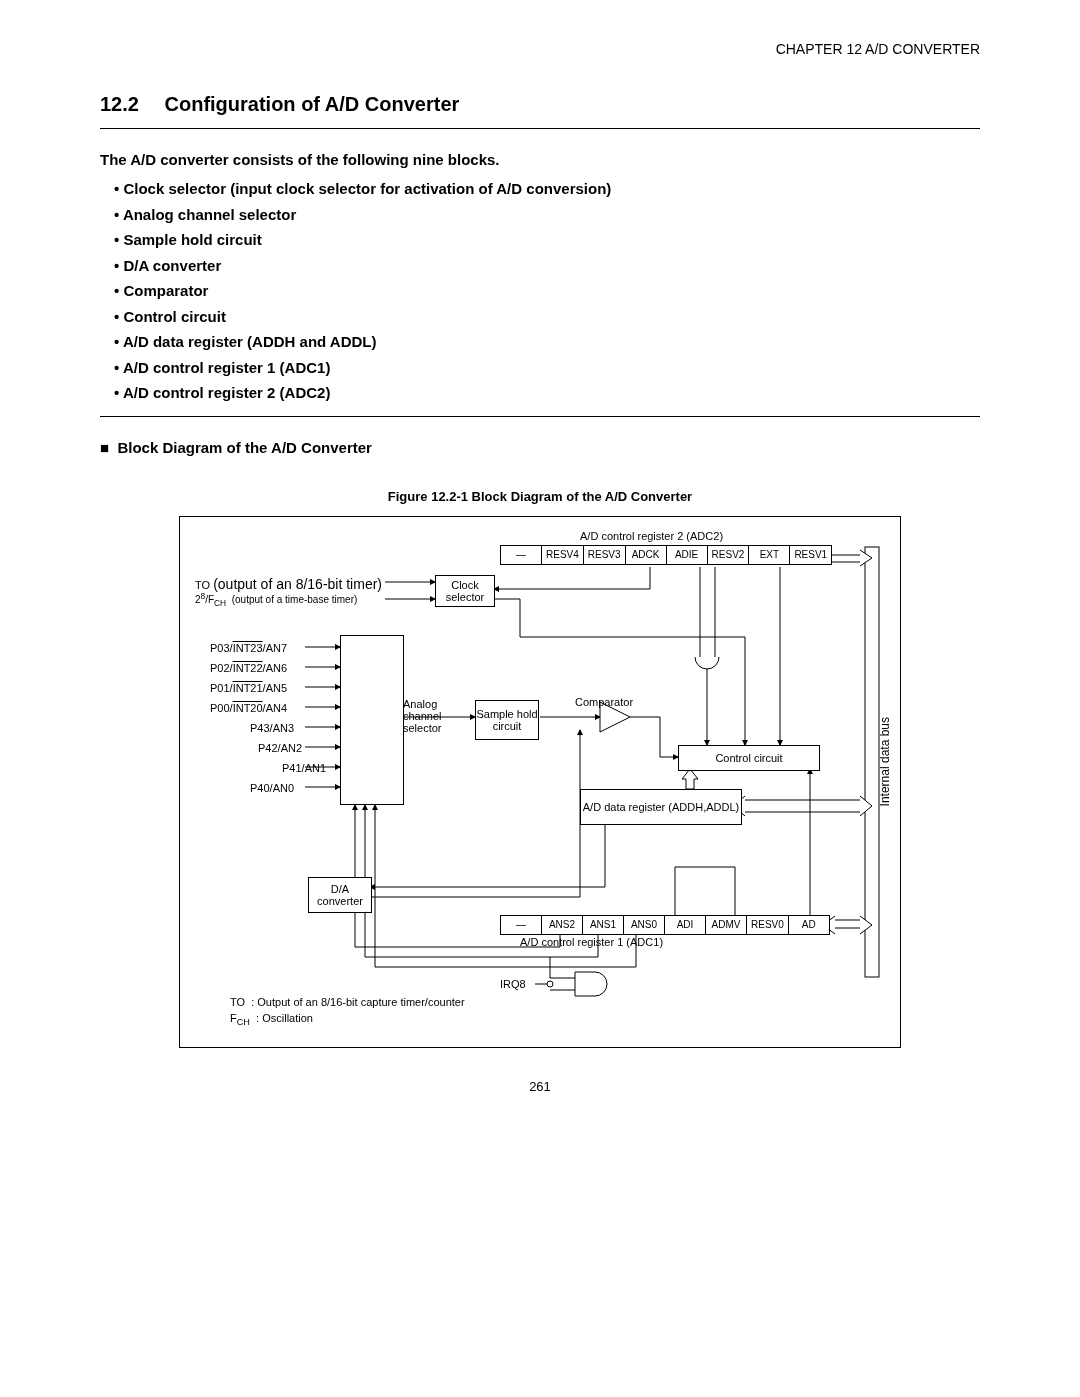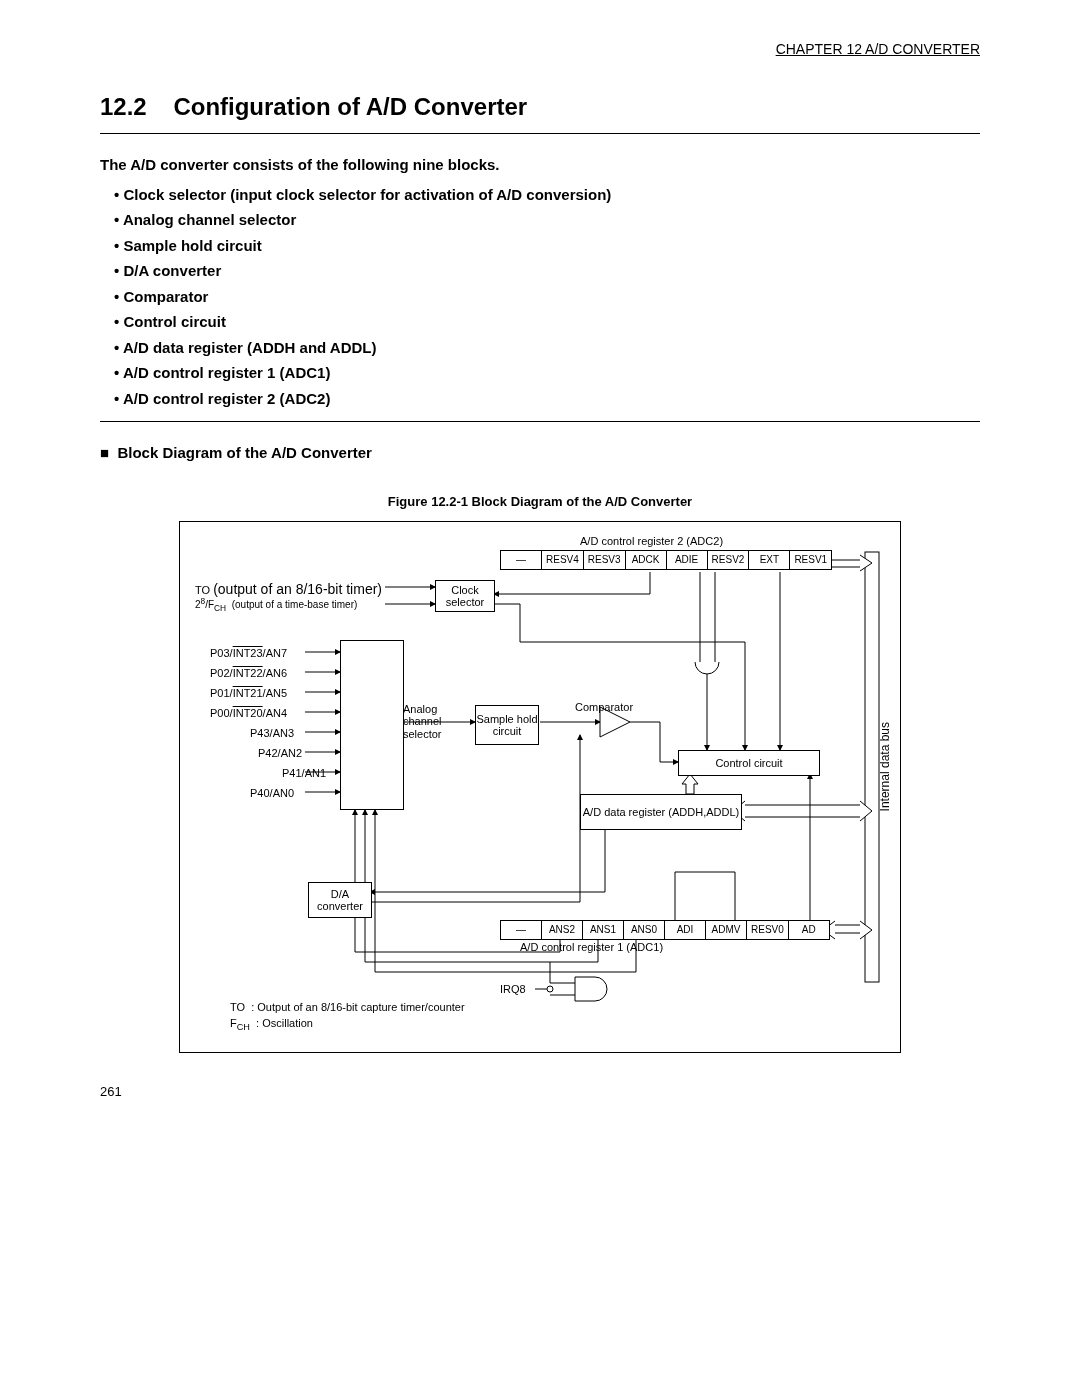--- a/index.html
+++ b/index.html
@@ -8,24 +8,23 @@
     margin: 0 auto;
     padding: 40px 60px;
     color: #000;
     font-size: 14px;
     line-height: 1.4;
   }
   .chapter-header {
     text-align: right;
     font-size: 14px;
     margin-bottom: 30px;
-    text-decoration: underline;
   }
   h1 {
-    font-size: 24px;
+    font-size: 20px;
     font-weight: bold;
     margin-bottom: 8px;
   }
   h1 .num {
     margin-right: 20px;
   }
   hr {
     border: none;
     border-top: 1px solid #000;
     margin: 10px 0 18px 0;
@@ -56,21 +55,21 @@
     margin-bottom: 10px;
   }
   .diagram {
     border: 1.5px solid #000;
     position: relative;
     width: 720px;
     height: 530px;
     margin: 0 auto;
   }
   .page-num {
-    text-align: left;
+    text-align: center;
     font-size: 13px;
     margin-top: 30px;
   }
   .box {
     position: absolute;
     border: 1px solid #000;
     background: #fff;
     font-size: 11px;
     text-align: center;
     display: flex;

